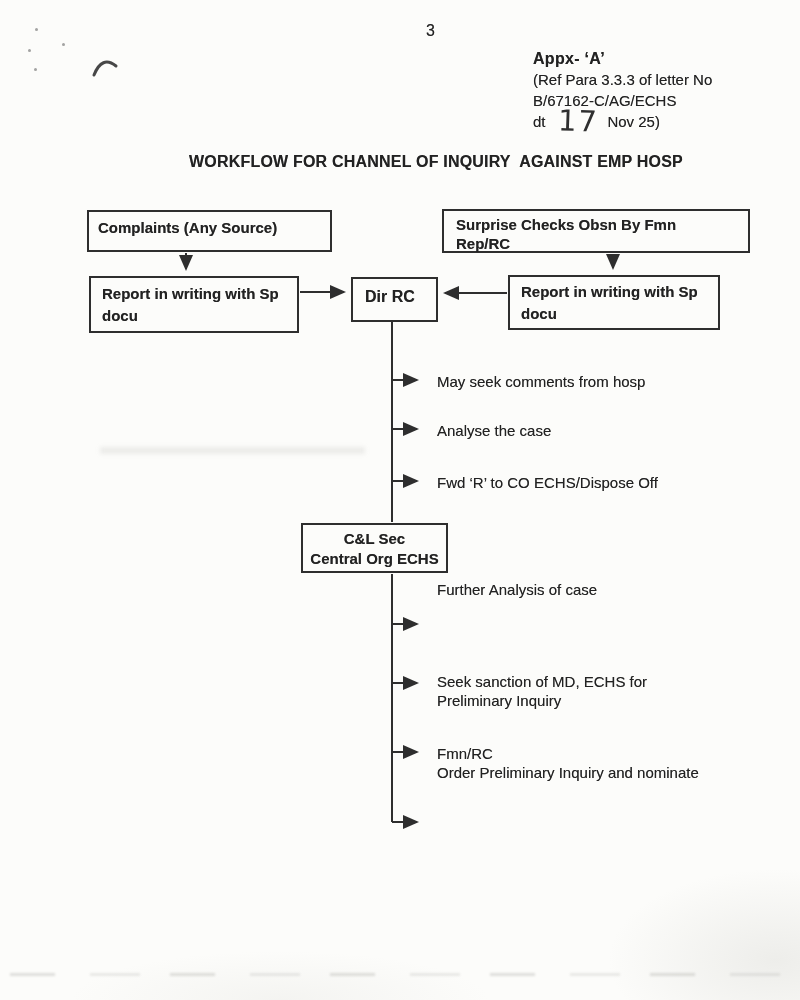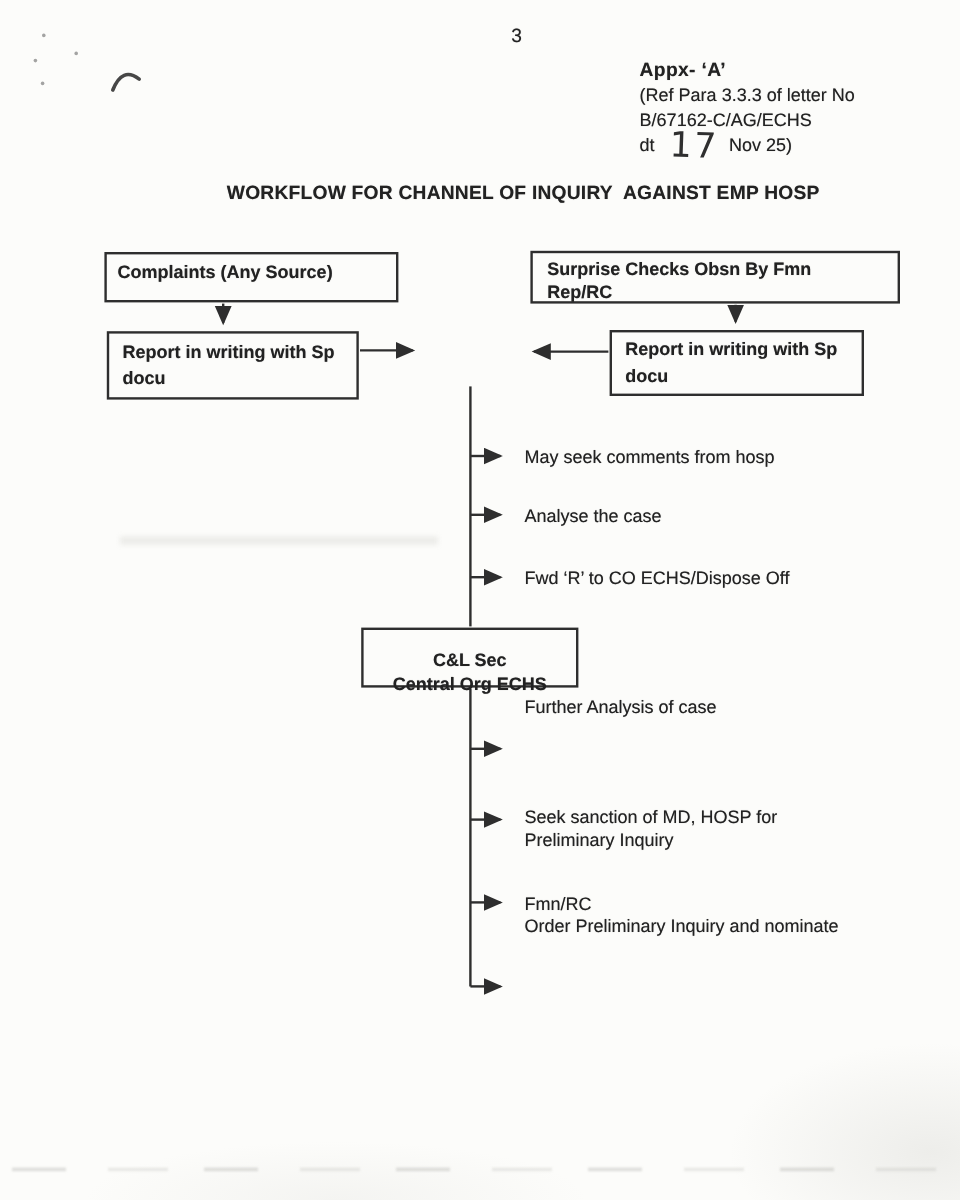--- a/index.html
+++ b/index.html
@@ -51,21 +51,21 @@
     border: 2px solid #2e2e2e;
     font-size: 15px;
     font-weight: bold;
     background: transparent;
   }
   .box-complaints   { left: 87px;  top: 210px; width: 245px; height: 42px; padding: 7px 0 0 9px; }
   .box-surprise     { left: 410px; top: 209px; width: 308px; height: 44px; padding: 4px 0 0 12px; line-height: 19px; margin-left: 32px; }
   .box-report-left  { left: 89px;  top: 276px; width: 210px; height: 57px; padding: 5px 0 0 11px; line-height: 22px; }
   .box-dir-rc       { left: 351px; top: 277px; width: 87px;  height: 45px; padding: 9px 0 0 12px; font-size: 16px; }
   .box-report-right { left: 508px; top: 275px; width: 212px; height: 55px; padding: 4px 0 0 11px; line-height: 22px; }
-  .box-cl-sec       { left: 301px; top: 523px; width: 181px; height: 50px; padding-top: 16px; text-align: center; line-height: 20px; }
+  .box-cl-sec       { left: 301px; top: 523px; width: 147px; height: 50px; padding-top: 4px; text-align: center; line-height: 20px; }
 
   
   .branch-label { font-size: 15px; line-height: 19px; }
   .lbl-1 { left: 437px; top: 372px; }
   .lbl-2 { left: 437px; top: 421px; }
   .lbl-3 { left: 437px; top: 473px; }
   .lbl-4 { left: 437px; top: 580px; }
   .lbl-5 { left: 437px; top: 672px; }
   .lbl-6 { left: 437px; top: 744px; }
   .lbl-7 { left: 437px; top: 814px; }
@@ -158,20 +158,23 @@
   <div class="abs flow-box box-surprise scan-text">
     <div>Surprise Checks Obsn By Fmn</div>
     <div>Rep/RC</div>
   </div>
 
   <div class="abs flow-box box-report-left scan-text">
     <div>Report in writing with Sp</div>
     <div>docu</div>
   </div>
 
+  <div class="abs flow-box box-dir-rc scan-text">
+    <div>Dir RC</div>
+  </div>
 
   <div class="abs flow-box box-report-right scan-text">
     <div>Report in writing with Sp</div>
     <div>docu</div>
   </div>
 
   <div class="abs flow-box box-cl-sec scan-text">
     <div>C&amp;L Sec</div>
     <div>Central Org ECHS</div>
   </div>
@@ -182,21 +185,21 @@
   <div class="abs branch-label lbl-2 scan-text">
     <div>Analyse the case</div>
   </div>
   <div class="abs branch-label lbl-3 scan-text">
     <div>Fwd ‘R’ to CO ECHS/Dispose Off</div>
   </div>
   <div class="abs branch-label lbl-4 scan-text">
     <div>Further Analysis of case</div>
   </div>
   <div class="abs branch-label lbl-5 scan-text">
-    <div>Seek sanction of MD, HOSP for</div>
+    <div>Seek sanction of MD, ECHS for</div>
     <div>Preliminary Inquiry</div>
   </div>
   <div class="abs branch-label lbl-6 scan-text">
     <div>Fmn/RC</div>
     <div>Order Preliminary Inquiry and nominate</div>
   </div>
 
 </div>
 
 </body></html>

